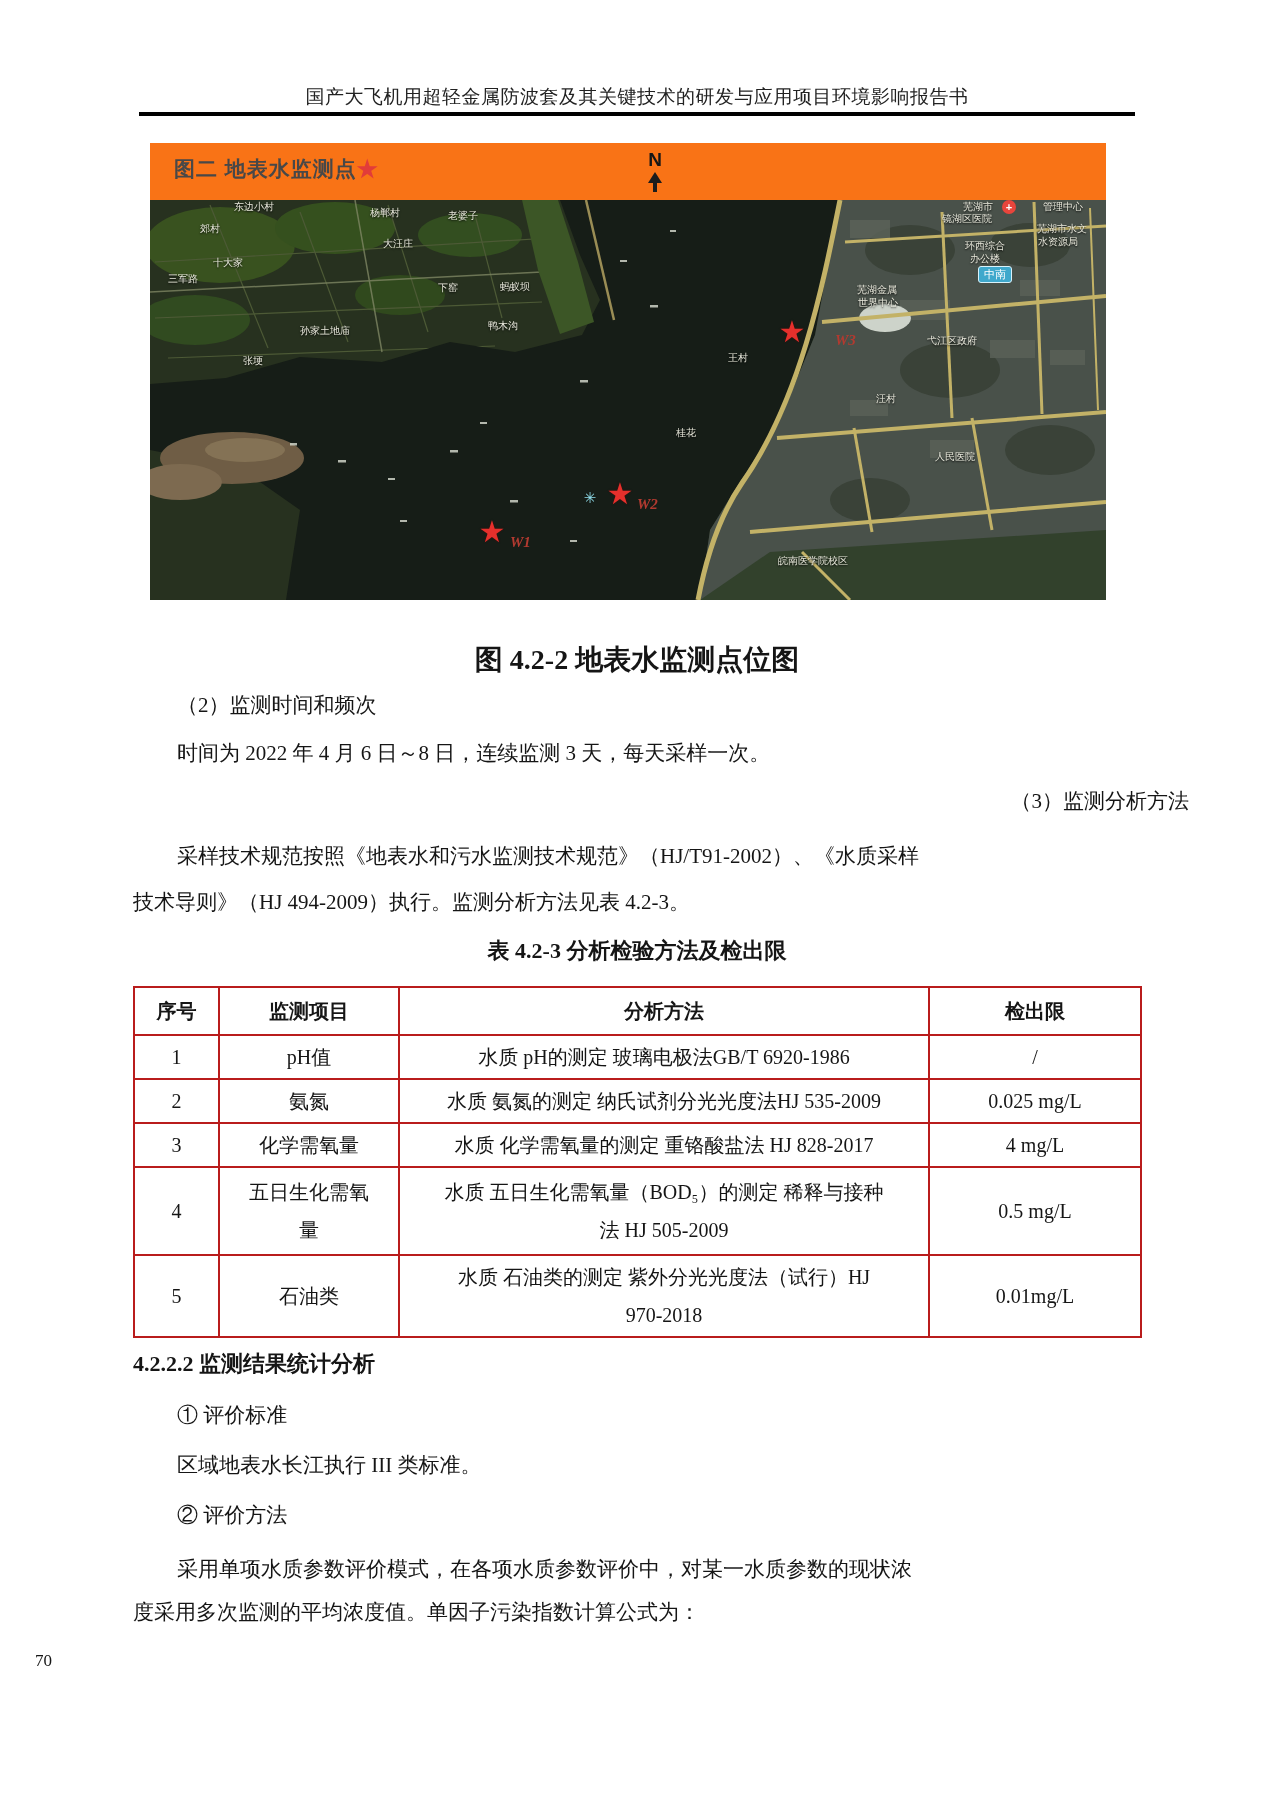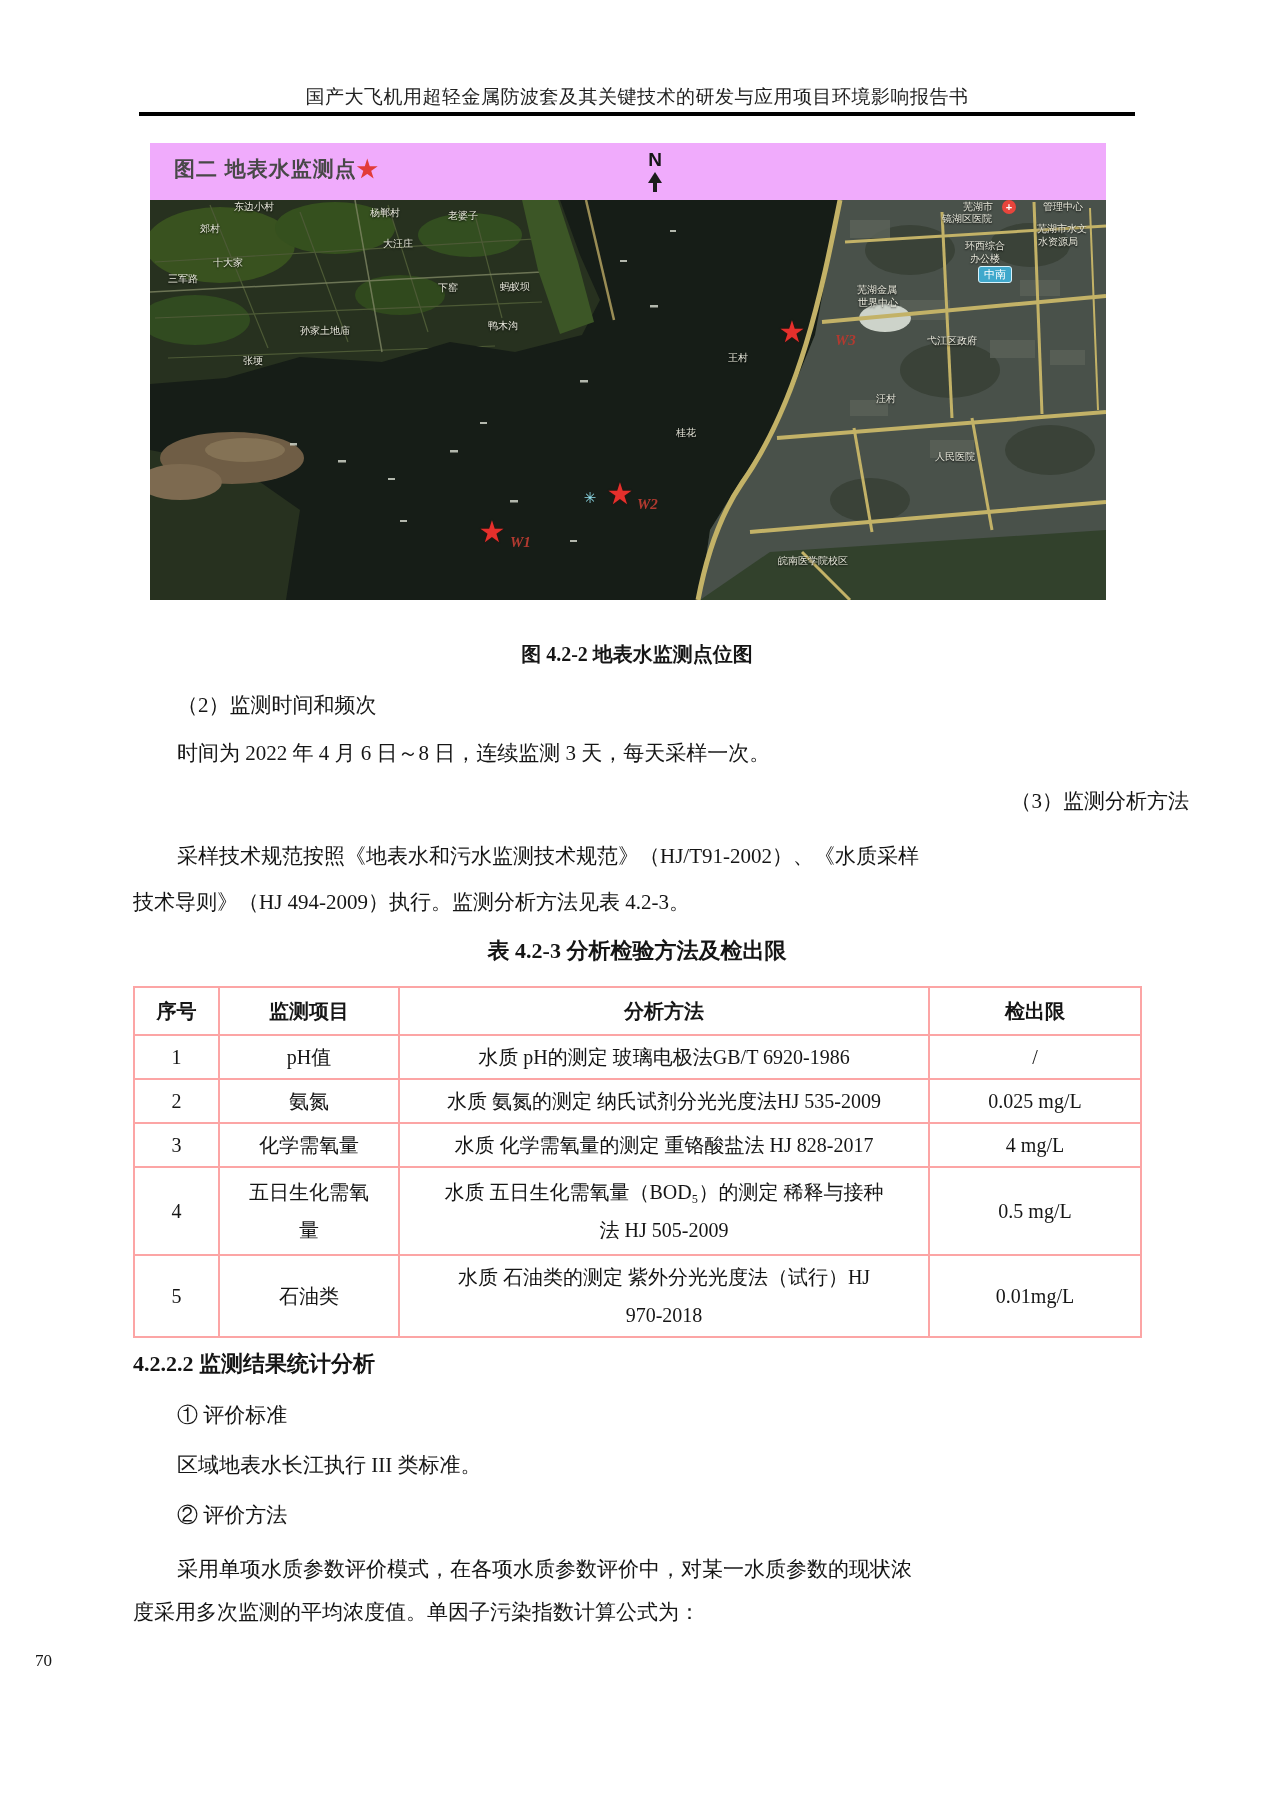--- a/index.html
+++ b/index.html
@@ -6,21 +6,21 @@
   .page{position:relative;width:1274px;height:1801px;background:#fff;overflow:hidden;
         font-family:"Liberation Serif","DejaVu Serif",serif;color:#151515;}
 
   
   .header-title{position:absolute;top:84px;left:0;width:100%;text-align:center;
                 font-size:19px;color:#222;letter-spacing:.5px;}
   .header-rule{position:absolute;top:112px;left:139px;width:996px;height:4px;background:#000;}
 
   
   .figure{position:absolute;left:150px;top:143px;width:956px;height:457px;}
-  .map-head{position:absolute;inset:0 0 auto 0;height:57px;background:#f0abfc;}
+  .map-head{position:absolute;inset:0 0 auto 0;height:57px;background:#f97316;}
   .map-title{position:absolute;left:24px;top:12px;font-family:"Liberation Sans",sans-serif;
              font-weight:bold;font-size:21px;color:#484848;letter-spacing:1px;}
   .legend-star::before{content:"★";color:#e23c39;}
   .north{position:absolute;left:492px;top:7px;width:26px;text-align:center;}
   .north-n{font-family:"Liberation Sans",sans-serif;font-weight:bold;font-size:19px;color:#161616;line-height:1;}
   .north-arrow{margin:3px auto 0;width:0;height:0;border-left:7px solid transparent;
                border-right:7px solid transparent;border-bottom:11px solid #1c1c1c;}
   .north-stem{margin:0 auto;width:4px;height:9px;background:#1c1c1c;}
   .map-body{position:absolute;left:0;top:57px;width:956px;height:400px;background:#1b221c;overflow:hidden;}
   .map-body svg{position:absolute;left:0;top:0;}
@@ -33,29 +33,29 @@
              font-family:"Liberation Sans",sans-serif;font-weight:bold;}
   .red-cross::before{content:"+";}
   .star-marker{position:absolute;color:#e5302c;font-size:30px;line-height:1;
                transform:translate(-50%,-55%);text-shadow:0 0 2px rgba(90,0,0,.6);}
   .star-marker::before{content:"★";}
   .star-label{position:absolute;font-weight:bold;font-style:italic;font-size:15px;color:#b23a30;line-height:1;}
   .cyan-marker{position:absolute;color:#8fdbe8;font-size:15px;line-height:1;transform:translate(-50%,-50%);}
   .cyan-marker::before{content:"✳";}
 
   
-  .caption{position:absolute;top:641px;left:0;width:100%;text-align:center;font-weight:bold;font-size:20px;}
+  .caption{position:absolute;top:641px;left:0;width:100%;text-align:center;font-weight:bold;font-size:28px;}
   .bodyline{position:absolute;left:133px;width:1012px;font-size:21px;white-space:nowrap;}
   .indent{padding-left:44px;}
   .tbl-title{position:absolute;top:936px;left:0;width:100%;text-align:center;font-weight:bold;font-size:22px;}
 
   
   table.analysis{position:absolute;left:133px;top:986px;width:1007px;border-collapse:collapse;
                  table-layout:fixed;font-size:20px;text-align:center;}
-  .analysis th,.analysis td{border:2px solid #fca5a5;padding:2px 5px;vertical-align:middle;overflow:hidden;}
+  .analysis th,.analysis td{border:2px solid #b91c1c;padding:2px 5px;vertical-align:middle;overflow:hidden;}
   .analysis th{font-weight:bold;height:42px;}
   .cell-line{display:block;line-height:1.9;}
   .cell-line:empty{display:none;}
 
   .sec-heading{position:absolute;left:133px;top:1349px;font-weight:bold;font-size:22px;white-space:nowrap;}
   .footer-page{position:absolute;top:1651px;left:0;width:100%;font-size:17px;padding-left:35px;}
 </style>
 </head>
 <body>
 

